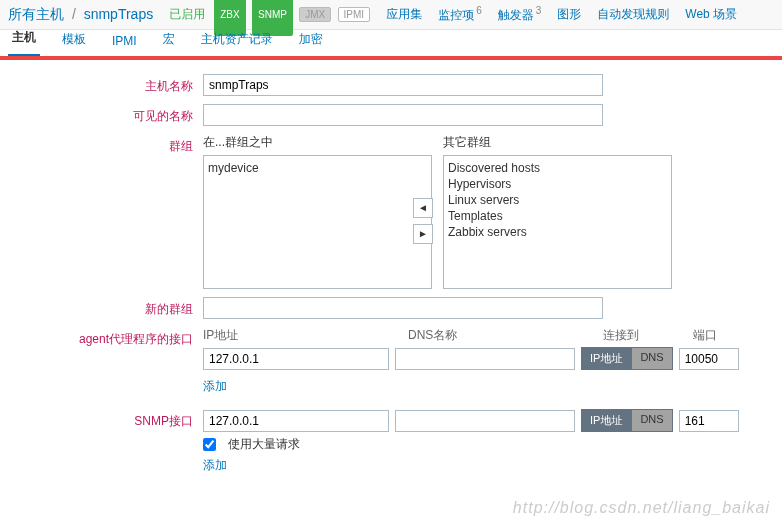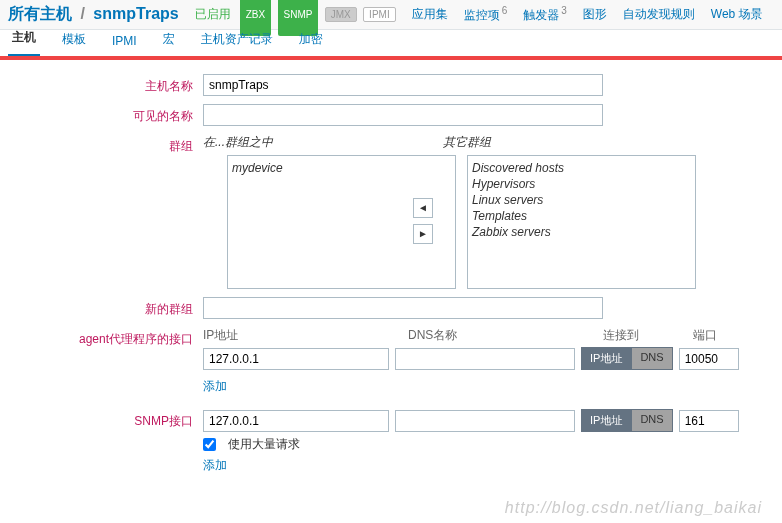--- a/index.html
+++ b/index.html
@@ -1,18 +1,18 @@
 <!DOCTYPE html>
 <html><head>
 <meta charset="utf-8">
 <style>
 * { box-sizing: border-box; margin: 0; padding: 0; }
 body { font-family: Arial, "Microsoft YaHei", sans-serif; font-size: 12px; color: #333; background: #fff; width: 782px; }
 .header { height: 30px; background: #f8f8f8; border-bottom: 1px solid #dfe4e7; display: flex; align-items: center; padding: 0 8px; gap: 6px; }
-.breadcrumb { font-size: 16px; font-weight: bold; }
+.breadcrumb { font-size: 14px; }
 .bc-link { color: #0275b8; }
 .bc-sep { color: #888; margin: 0 4px; }
 .bc-current { color: #0275b8; }
 .status-enabled { color: #3db14a; margin-left: 10px; }
 .tag-badge { display: inline-block; padding: 16px 6px; font-size: 10px; border-radius: 2px; color: #fff; margin-left: 3px; }
 .tag-zbx { background: #3db14a; }
 .tag-snmp { background: #3db14a; }
 .tag-jmx { background: #ccc; border: 1px solid #bbb; color: #999; padding: 1px 5px; }
 .tag-ipmi { background: #fff; border: 1px solid #bbb; color: #999; padding: 1px 5px; }
 .hdr-link { color: #0275b8; margin-left: 10px; }
@@ -20,44 +20,44 @@
 .tabs { height: 30px; border-bottom: 4px solid #ef4444; display: flex; align-items: flex-end; padding: 0 8px; gap: 18px; }
 .tab { color: #0275b8; padding: 6px 4px 8px; cursor: pointer; }
 .tab.active { color: #333; font-weight: bold; border-bottom: 2px solid #0275b8; }
 .form-area { padding: 14px 8px 8px; }
 .row { display: flex; margin-bottom: 8px; }
 .label { width: 195px; text-align: right; padding-right: 10px; padding-top: 4px; color: #be185d; }
 .control { flex: 1; }
 input[type=text] { border: 1px solid #acbbc5; padding: 3px 5px; font-size: 12px; height: 22px; }
 .w400 { width: 400px; }
 .group-cols { display: flex; gap: 0; }
-.group-col { width: 200px; font-style: italic; }
+.group-col { width: 200px; }
 .group-col-label { margin-bottom: 4px; }
-.listbox { width: 229px; height: 134px; border: 1px solid #acbbc5; overflow-y: scroll; padding: 4px; font-size: 12px; background:#fff;margin-left:24px;}
+.listbox { width: 229px; height: 134px; border: 1px solid #acbbc5; overflow-y: scroll; padding: 4px; font-size: 12px; background:#fff;}
 .listbox div { padding: 1px 0; }
 .transfer-btns { display: flex; flex-direction: column; justify-content: center; gap: 6px; padding: 0 10px; margin-top: 18px;}
 .sq-btn { width: 20px; height: 20px; border: 1px solid #acbbc5; background: #fff; display: flex; align-items: center; justify-content: center; cursor: pointer; font-size: 10px; }
 .newgroup-input { border: 2px solid #7cc47c; width: 400px; height: 24px; padding: 3px 5px; }
 .if-section { margin-top: 2px; }
 .if-headers { display: flex; font-size: 12px; color: #666; margin-bottom: 3px; }
 .col-ip { width: 205px; }
 .col-dns { width: 195px; }
 .col-conn { width: 90px; }
 .col-port { width: 60px; }
 .if-row { display: flex; align-items: center; gap: 6px; margin-bottom: 4px;}
 .if-ip { width: 186px; }
 .if-dns { width: 180px; }
 .conn-toggle { display: flex; }
 .conn-btn { padding: 3px 8px; border: 1px solid #647382; font-size: 11px; cursor: pointer; }
 .conn-btn.active { background: #647382; color: #fff; }
 .conn-btn.inactive { background: #a3a3a3; color: #333; }
 .if-port { width: 60px; }
 .add-link { color: #0275b8; margin-top: 4px; display: inline-block; cursor: pointer; }
 .chk-row { display: flex; align-items: center; gap: 12px; margin-top: 4px; margin-left: 0px;}
-.watermark { position: absolute; right: 20px; bottom: 6px; color: #ccc; font-size: 16px; font-style: italic; letter-spacing: 1px; pointer-events: none;}
+.watermark { position: absolute; right: 12px; bottom: 6px; color: #ccc; font-size: 16px; font-style: italic; letter-spacing: 1px; pointer-events: none;}
 </style>
 </head>
 <body>
 
 <div class="header">
   <span class="breadcrumb">
     <a class="bc-link">所有主机</a>
     <span class="bc-sep">/</span>
     <span class="bc-current">snmpTraps</span>
   </span>

